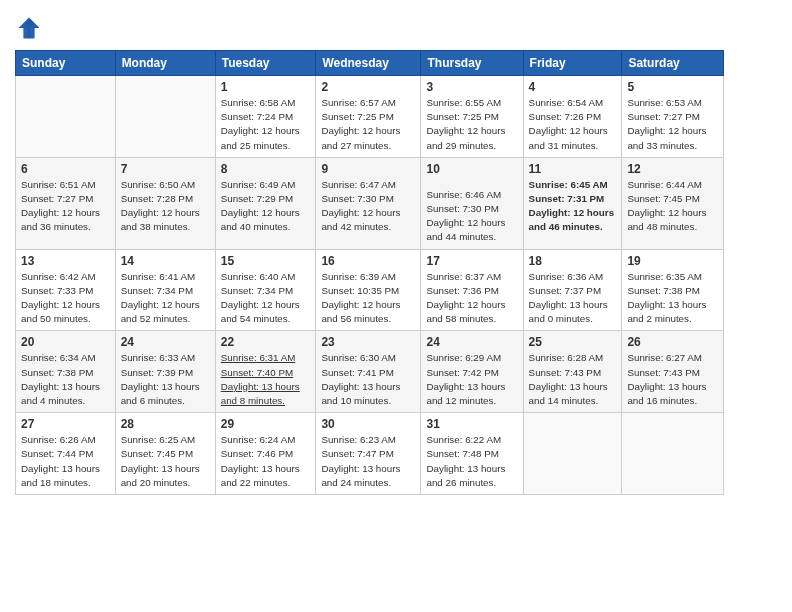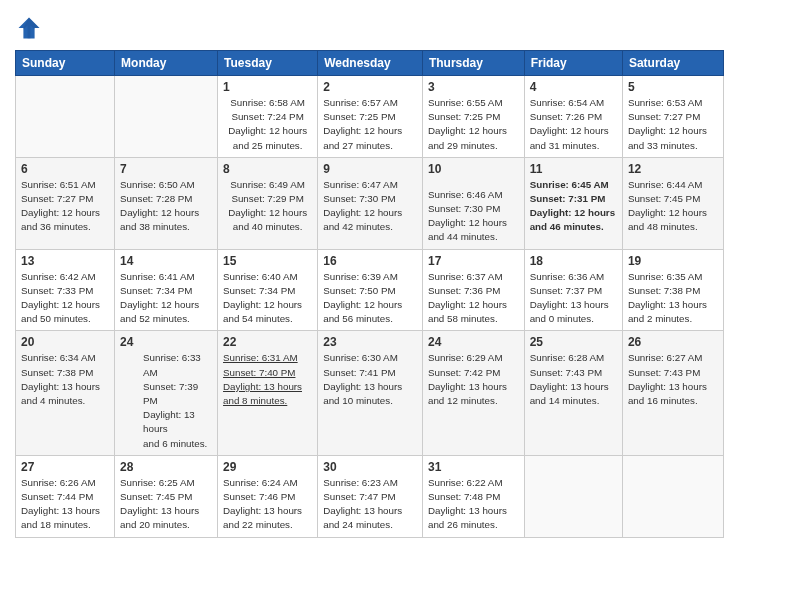--- a/index.html
+++ b/index.html
@@ -138,21 +138,21 @@
           <th>Friday</th>
           <th>Saturday</th>
         </tr>
     </thead>
     <tbody id="calendar-body">
     <tr>
           <td class="empty-cell"></td>
           <td class="empty-cell"></td>
           <td>
             <span class="day-number">1</span>
-            <div class="day-info" style="white-space: pre-line; text-align: center;">Sunrise: 6:58 AM
+            <div class="day-info" style="white-space: pre-line;">Sunrise: 6:58 AM
 Sunset: 7:24 PM
 Daylight: 12 hours
 and 25 minutes.</div>
           </td>
           <td>
             <span class="day-number">2</span>
             <div class="day-info" style="white-space: pre-line;">Sunrise: 6:57 AM
 Sunset: 7:25 PM
 Daylight: 12 hours
 and 27 minutes.</div>
@@ -189,21 +189,21 @@
           </td>
           <td>
             <span class="day-number">7</span>
             <div class="day-info" style="white-space: pre-line;">Sunrise: 6:50 AM
 Sunset: 7:28 PM
 Daylight: 12 hours
 and 38 minutes.</div>
           </td>
           <td>
             <span class="day-number">8</span>
-            <div class="day-info" style="white-space: pre-line; text-align: center;">Sunrise: 6:49 AM
+            <div class="day-info" style="white-space: pre-line;">Sunrise: 6:49 AM
 Sunset: 7:29 PM
 Daylight: 12 hours
 and 40 minutes.</div>
           </td>
           <td>
             <span class="day-number">9</span>
             <div class="day-info" style="white-space: pre-line;">Sunrise: 6:47 AM
 Sunset: 7:30 PM
 Daylight: 12 hours
 and 42 minutes.</div>
@@ -248,21 +248,21 @@
           <td>
             <span class="day-number">15</span>
             <div class="day-info" style="white-space: pre-line;">Sunrise: 6:40 AM
 Sunset: 7:34 PM
 Daylight: 12 hours
 and 54 minutes.</div>
           </td>
           <td>
             <span class="day-number">16</span>
             <div class="day-info" style="white-space: pre-line;">Sunrise: 6:39 AM
-Sunset: 7:50 PM
+Sunset: 10:35 PM
 Daylight: 12 hours
 and 56 minutes.</div>
           </td>
           <td>
             <span class="day-number">17</span>
             <div class="day-info" style="white-space: pre-line;">Sunrise: 6:37 AM
 Sunset: 7:36 PM
 Daylight: 12 hours
 and 58 minutes.</div>
           </td>
@@ -284,21 +284,21 @@
         <tr>
           <td>
             <span class="day-number">20</span>
             <div class="day-info" style="white-space: pre-line;">Sunrise: 6:34 AM
 Sunset: 7:38 PM
 Daylight: 13 hours
 and 4 minutes.</div>
           </td>
           <td>
             <span class="day-number">24</span>
-            <div class="day-info" style="white-space: pre-line; margin-left: 23px;">Sunrise: 6:33 AM
+            <div class="day-info" style="white-space: pre-line;">Sunrise: 6:33 AM
 Sunset: 7:39 PM
 Daylight: 13 hours
 and 6 minutes.</div>
           </td>
           <td>
             <span class="day-number">22</span>
             <div class="day-info" style="white-space: pre-line; text-decoration: underline;">Sunrise: 6:31 AM
 Sunset: 7:40 PM
 Daylight: 13 hours
 and 8 minutes.</div>

